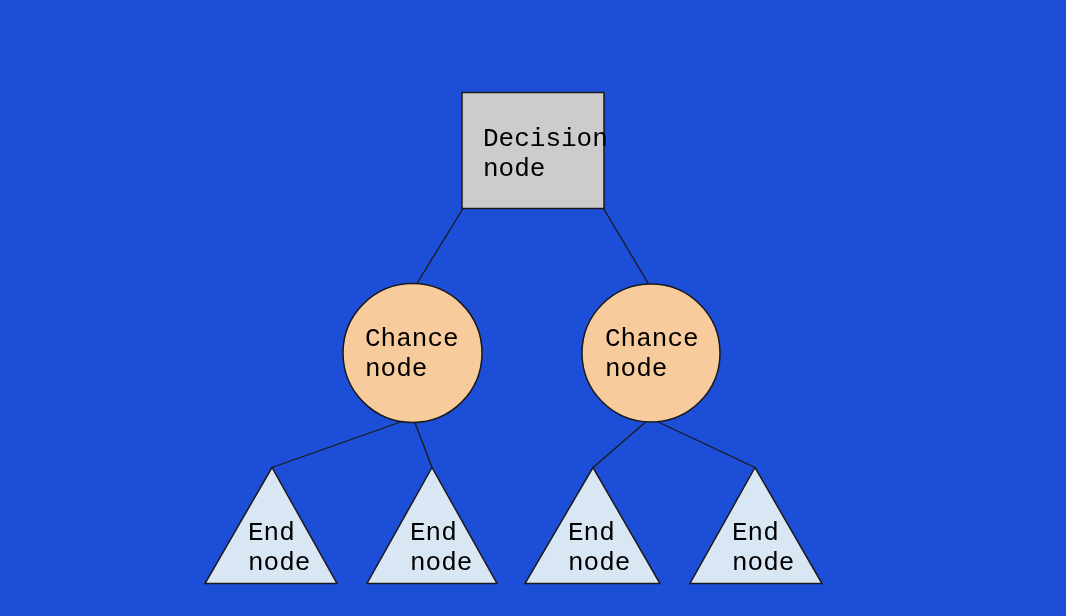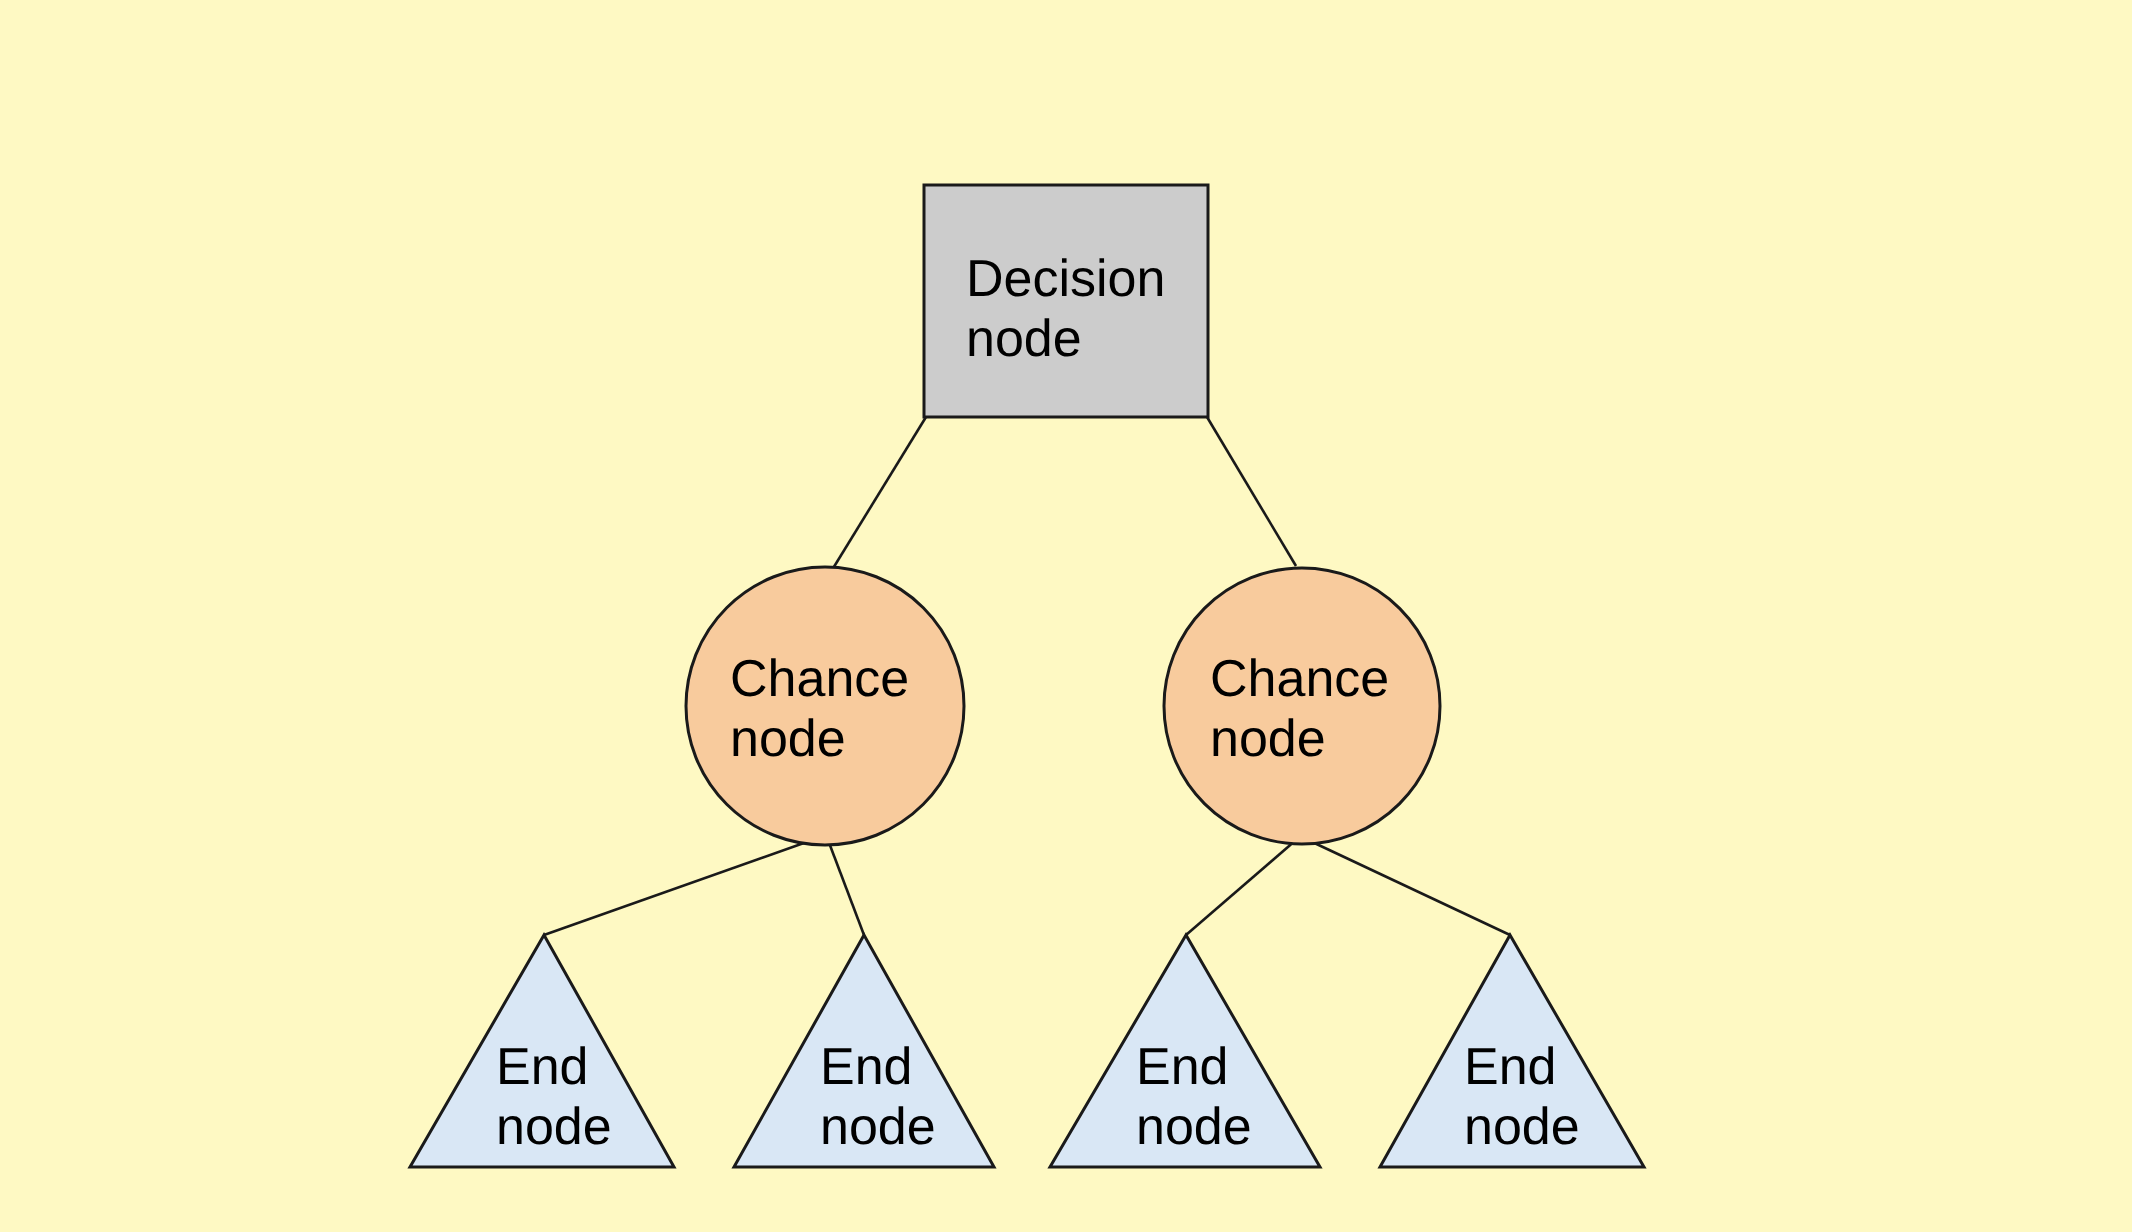--- a/index.html
+++ b/index.html
@@ -40,21 +40,21 @@
   #lbl-chance-left  { left: 365px; top: 324px; width: 100px; }
   #lbl-chance-right { left: 605px; top: 324px; width: 100px; }
   #lbl-end-1        { left: 248px; top: 518px; width: 72px; }
   #lbl-end-2        { left: 410px; top: 518px; width: 72px; }
   #lbl-end-3        { left: 568px; top: 518px; width: 72px; }
   #lbl-end-4        { left: 732px; top: 518px; width: 72px; }
 </style>
 </head>
 <body>
 
-<div id="canvas" style="background: #fef9c3;">
+<div id="canvas" style="background: #1d4ed8; font-family: Liberation Mono, monospace;">
 
   <svg id="diagram-svg" width="1066" height="616" viewBox="0 0 1066 616">
 
     <line x1="463" y1="208.5" x2="416" y2="285" stroke="#1a1a1a"></line>
     <line x1="603.5" y1="208.5" x2="648" y2="283" stroke="#1a1a1a"></line>
     <line x1="409" y1="419" x2="272" y2="467.5" stroke="#1a1a1a"></line>
     <line x1="414" y1="420" x2="432" y2="467.5" stroke="#1a1a1a"></line>
     <line x1="648" y1="420" x2="593" y2="467.5" stroke="#1a1a1a"></line>
     <line x1="654" y1="420" x2="755" y2="467.5" stroke="#1a1a1a"></line>
 

